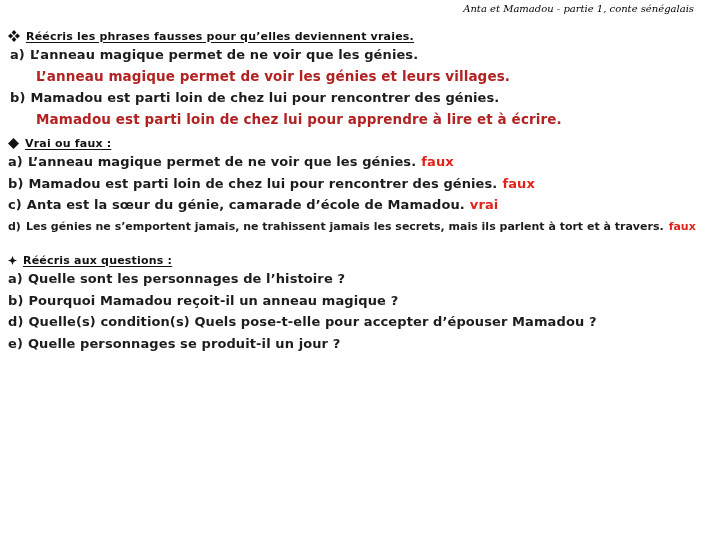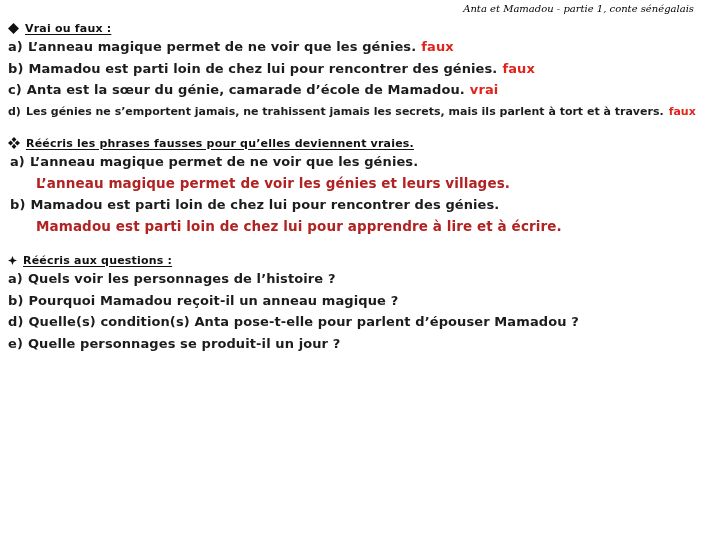--- a/index.html
+++ b/index.html
@@ -64,20 +64,42 @@
     white-space: nowrap;
   }
 </style>
 </head>
 <body>
 
 <div class="page">
 
   <div class="doc-header">Anta et Mamadou - partie 1, conte sénégalais</div>
 
+  <div class="section section-2">
+    <div class="heading-row">
+      <span class="bullet">
+        <svg width="12" height="12" viewBox="0 0 12 12" fill="#111">
+          <polygon points="6,0 8.4,2.6 6,5.2 3.6,2.6"></polygon>
+          <polygon points="6,6.8 8.4,9.4 6,12 3.6,9.4"></polygon>
+          <polygon points="0,6 2.6,3.6 5.2,6 2.6,8.4"></polygon>
+          <polygon points="6.8,6 9.4,3.6 12,6 9.4,8.4"></polygon>
+        </svg>
+      </span>
+      <span class="heading-text">Réécris les phrases fausses pour qu’elles deviennent vraies.</span>
+    </div>
+    <div class="line">
+      <span class="label">a)</span><span class="text">L’anneau magique permet de ne voir que les génies.</span>
+    </div>
+    <div class="rewrite">L’anneau magique permet de voir les génies et leurs villages.</div>
+    <div class="line">
+      <span class="label">b)</span><span class="text">Mamadou est parti loin de chez lui pour rencontrer des génies.</span>
+    </div>
+    <div class="rewrite">Mamadou est parti loin de chez lui pour apprendre à lire et à écrire.</div>
+  </div>
+
   <div class="section section-1">
     <div class="heading-row">
       <span class="bullet">
         <svg width="11" height="11" viewBox="0 0 12 12">
             <polygon points="6,0 12,6 6,12 0,6" fill="#111"></polygon>
           </svg>
       </span>
       <span class="heading-text">Vrai ou faux :</span>
     </div>
     <div class="line">
@@ -87,58 +109,36 @@
       <span class="label">b)</span><span class="text">Mamadou est parti loin de chez lui pour rencontrer des génies.</span><span class="answer">faux</span>
     </div>
     <div class="line">
       <span class="label">c)</span><span class="text">Anta est la sœur du génie, camarade d’école de Mamadou.</span><span class="answer">vrai</span>
     </div>
     <div class="line small">
       <span class="label">d)</span><span class="text">Les génies ne s’emportent jamais, ne trahissent jamais les secrets, mais ils parlent à tort et à travers.</span><span class="answer">faux</span>
     </div>
   </div>
 
-  <div class="section section-2">
-    <div class="heading-row">
-      <span class="bullet">
-        <svg width="12" height="12" viewBox="0 0 12 12" fill="#111">
-          <polygon points="6,0 8.4,2.6 6,5.2 3.6,2.6"></polygon>
-          <polygon points="6,6.8 8.4,9.4 6,12 3.6,9.4"></polygon>
-          <polygon points="0,6 2.6,3.6 5.2,6 2.6,8.4"></polygon>
-          <polygon points="6.8,6 9.4,3.6 12,6 9.4,8.4"></polygon>
-        </svg>
-      </span>
-      <span class="heading-text">Réécris les phrases fausses pour qu’elles deviennent vraies.</span>
-    </div>
-    <div class="line">
-      <span class="label">a)</span><span class="text">L’anneau magique permet de ne voir que les génies.</span>
-    </div>
-    <div class="rewrite">L’anneau magique permet de voir les génies et leurs villages.</div>
-    <div class="line">
-      <span class="label">b)</span><span class="text">Mamadou est parti loin de chez lui pour rencontrer des génies.</span>
-    </div>
-    <div class="rewrite">Mamadou est parti loin de chez lui pour apprendre à lire et à écrire.</div>
-  </div>
-
   <div class="section section-3">
     <div class="heading-row">
       <span class="bullet">
         <svg width="9" height="9" viewBox="0 0 12 12">
             <polygon points="6,0 7.7,4.3 12,6 7.7,7.7 6,12 4.3,7.7 0,6 4.3,4.3" fill="#111"></polygon>
           </svg>
       </span>
       <span class="heading-text">Réécris aux questions :</span>
     </div>
     <div class="line">
-      <span class="label">a)</span><span class="text">Quels voir les personnages de l’histoire ?</span>
+      <span class="label">a)</span><span class="text">Quelle sont les personnages de l’histoire ?</span>
     </div>
     <div class="line">
       <span class="label">b)</span><span class="text">Pourquoi Mamadou reçoit-il un anneau magique ?</span>
     </div>
     <div class="line">
-      <span class="label">d)</span><span class="text">Quelle(s) condition(s) Anta pose-t-elle pour parlent d’épouser Mamadou ?</span>
+      <span class="label">d)</span><span class="text">Quelle(s) condition(s) Quels pose-t-elle pour accepter d’épouser Mamadou ?</span>
     </div>
     <div class="line">
       <span class="label">e)</span><span class="text">Quelle personnages se produit-il un jour ?</span>
     </div>
   </div>
 
 </div>
 
 </body></html>

